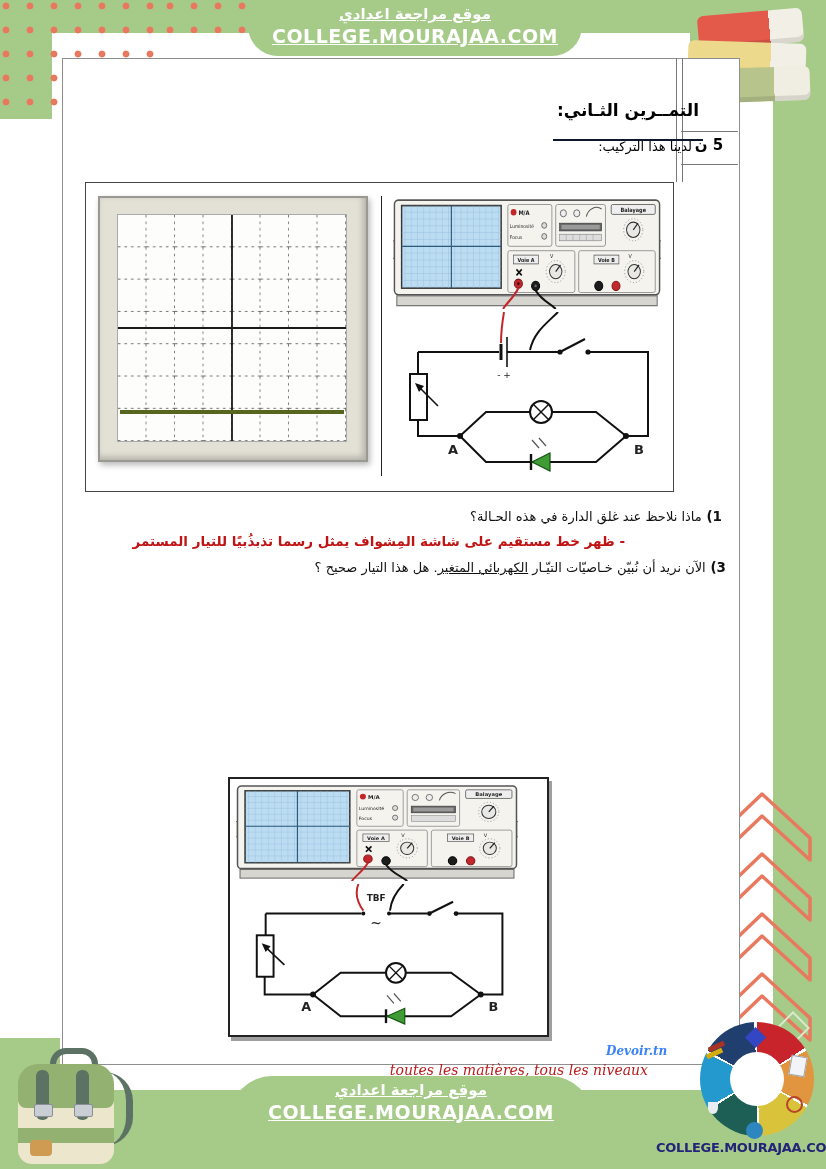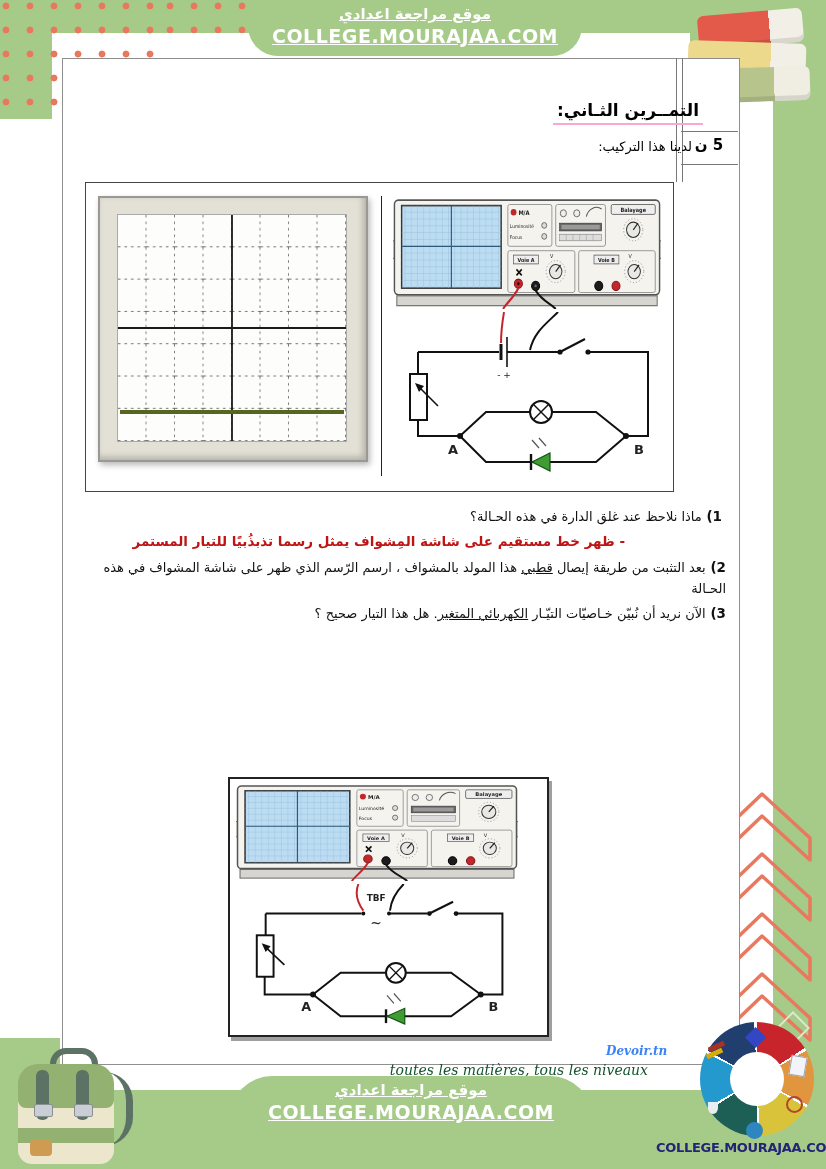--- a/index.html
+++ b/index.html
@@ -22,21 +22,21 @@
   #footerbar{left:0;top:1090px;width:826px;height:79px;z-index:5;}
   #footerpill{left:230px;top:1076px;width:362px;height:93px;border-radius:42px 42px 0 0;z-index:5;}
   .sitettl{display:block;font-size:15px;text-decoration:underline;margin-top:5px;}
   .siteurl{display:block;font-size:19px;letter-spacing:.5px;text-decoration:underline;margin-top:2px;}
   
   #page{left:62px;top:58px;width:676px;height:1005px;border:1.5px solid #8f8f8f;background:#fff;z-index:3;}
   #marginline{left:676px;top:58px;width:5px;height:124px;border-left:1.6px solid #777;border-right:1.6px solid #777;z-index:3;}
   .cellline{height:0;border-top:1.5px solid #777;z-index:3;}
   #points{left:682px;top:136px;width:54px;text-align:center;font-size:15px;font-weight:bold;direction:rtl;z-index:3;}
   
-  #extitle{left:553px;top:100px;width:150px;text-align:center;font-size:17px;font-weight:bold;direction:rtl;border-bottom:2px solid #f9a8d4;padding-bottom:3px;z-index:3;}
+  #extitle{left:553px;top:100px;width:150px;text-align:center;font-size:17px;font-weight:bold;direction:rtl;border-bottom:2px solid #0f172a;padding-bottom:19px;z-index:3;}
   #intro{left:540px;top:139px;width:152px;text-align:right;font-size:13px;direction:rtl;z-index:3;}
   
   #fig1{left:85px;top:182px;width:587px;height:308px;border:1.5px solid #444;background:#fff;z-index:3;}
   #fig1divider{left:381px;top:196px;width:0;height:280px;border-left:1.6px solid #222;z-index:3;}
   #traceframe{left:98px;top:196px;width:266px;height:262px;background:#e3e1d6;border:2px solid #9a9892;box-shadow:inset -3px -3px 6px rgba(0,0,0,.22),2px 3px 6px rgba(0,0,0,.28);z-index:3;}
   #tracescreen{left:117px;top:214px;width:228px;height:226px;background:#fdfdfb;border:1px solid #aaa;z-index:3;}
   .scopebox{z-index:3;}
   svg text{font-family:"DejaVu Sans",sans-serif;fill:#222;}
   .w{stroke:#111;stroke-width:2;fill:none;}
   .thin{stroke:#111;stroke-width:1.4;}
@@ -44,21 +44,21 @@
   
   #questions{left:75px;top:506px;width:655px;direction:rtl;font-size:13px;color:#111;z-index:3;line-height:21px;}
   .q-line b{font-size:13.5px;}
   .ans{color:#c01414;font-weight:bold;font-size:13.5px;}
   .ans.big{font-size:15.5px;}
   .useg{text-decoration:underline;}
   
   #fig2{left:228px;top:777px;width:317px;height:256px;border:2px solid #222;background:#fff;box-shadow:3px 4px 0 #9f9f9f;z-index:3;}
   
   #wmbrand{left:606px;top:1044px;font-family:"DejaVu Serif","Liberation Serif",serif;font-style:italic;font-weight:bold;font-size:12px;color:#3b82f6;z-index:4;}
-  #wmtag{left:360px;top:1062px;width:288px;text-align:right;font-family:"DejaVu Serif",serif;font-style:italic;font-size:14px;color:#14532d;z-index:4;}
+  #wmtag{left:360px;top:1062px;width:288px;text-align:right;font-family:"DejaVu Serif",serif;font-style:italic;font-size:14px;color:#b91c1c;z-index:4;}
   
   #chevrons{left:710px;top:780px;z-index:2;}
   #diamond{left:781px;top:1016px;width:20px;height:20px;border:2.5px solid #d9ead0;transform:rotate(45deg);z-index:2;}
   
   .book{position:absolute;border-radius:6px;box-shadow:inset 0 -5px 0 rgba(0,0,0,.10);}
   #books{left:680px;top:4px;width:146px;height:100px;z-index:3;}
   
   #backpack{left:6px;top:1042px;width:124px;height:127px;z-index:6;}
   .bp{position:absolute;}
   
@@ -229,21 +229,20 @@
       <circle cx="62" cy="124" r="3" fill="#111"></circle>
       <circle cx="228" cy="124" r="3" fill="#111"></circle>
       <text x="50" y="142" class="nodelbl">A</text>
       <text x="236" y="142" class="nodelbl">B</text>
     </svg>
   </div>
 
   <div class="abs" id="questions">
       <div class="q-line" style="padding-right: 8px; margin-bottom: 4px;"><b>1) </b><span>ماذا نلاحظ عند غلق الدارة في هذه الحـالة؟</span></div>
       <div class="ans" style="padding-right: 105px; margin-bottom: 5px;">-  ظهر خط مستقيم على شاشة المِشواف يمثل رسما تذبذُبيًا للتيار المستمر</div>
-      <div class="q-line" style="padding-right: 4px; margin-bottom: 4px;"><b>2) </b><span>بعد التثبت من طريقة إيصال </span><span class="useg">قطبي</span><span> هذا المولد بالمشواف ، ارسم الرّسم الذي ظهر على شاشة المشواف في هذه </span><br><span>الحـالة</span></div>
       <div class="q-line" style="padding-right: 4px; margin-bottom: 12px;"><b>3) </b><span>الآن نريد أن نُبيّن خـاصيّات التيّـار </span><span class="useg">الكهربائي المتغير</span><span>.  هل هذا التيار صحيح ؟</span></div>
     </div>
 
   <div class="abs" id="fig2"></div>
   <div class="abs scopebox" style="left:236px;top:785px;width:282px;height:96px;">
     <svg width="282" height="96" viewBox="0 0 280 100" preserveAspectRatio="none">
       <defs>
           <pattern id="gB" width="6.5" height="6.2" patternUnits="userSpaceOnUse">
         <path d="M6.5 0 V6.2 M0 6.2 H6.5" stroke="#8fb8d8" stroke-width="0.7" fill="none"></path>
           </pattern>

